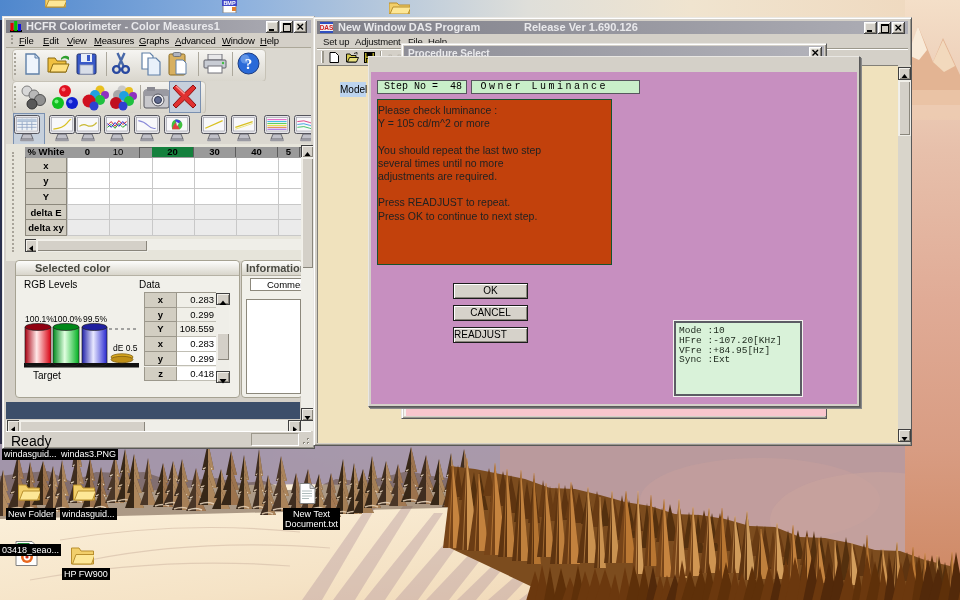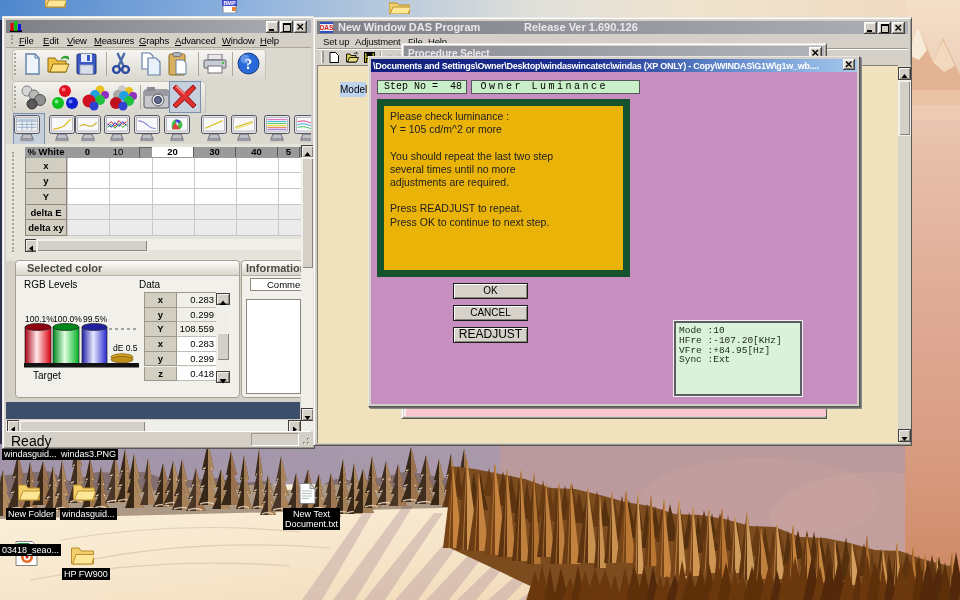--- a/index.html
+++ b/index.html
@@ -17,21 +17,21 @@
     background:linear-gradient(90deg,#7e7e87,#aeaeb6);color:#e9e9ec;
     font-size:11px;font-weight:bold;line-height:13px;white-space:nowrap;overflow:hidden;}
   .tbtn{position:absolute;width:13px;height:12px;background:#d4d0c8;
     box-shadow:inset -1px -1px 0 #404040, inset 1px 1px 0 #ffffff, inset -2px -2px 0 #87837a, inset 2px 2px 0 #efede8;
     font-size:9px;line-height:9px;text-align:center;color:#000;font-weight:bold;}
   .sbtn{position:absolute;background:#d4d0c8;border:1px solid #404040;
     box-shadow:inset 1px 1px 0 #f2f0ea, inset -1px -1px 0 #8a867c;}
   .gb{position:absolute;background:#f1f0ea;border:1px solid #a6a292;border-radius:4px;overflow:hidden;}
   .gbh{position:absolute;left:0;right:0;top:0;height:14px;border-radius:4px 4px 0 0;
     background:linear-gradient(180deg,#fdfdfc,#d8d5cb);border-bottom:1px solid #b5b1a4;
-    font-weight:bold;font-size:11px;color:#4a4a42;line-height:14px;padding-left:11px;}
+    font-weight:bold;font-size:11px;color:#4a4a42;line-height:14px;padding-left:19px;}
   .mono{font-family:"Liberation Mono",monospace;}
 </style>
 </head>
 <body>
 <div id="screen">
 
 <svg class="abs" width="960" height="600" viewBox="0 0 960 600" style="left:0;top:0">
   <defs>
     <linearGradient id="sky" x1="0" y1="0" x2="1" y2="0">
       <stop offset="0" stop-color="#4f87cd"></stop>
@@ -696,20 +696,21 @@
 
 <div id="hcfr" class="win" style="left:2px;top:16px;width:311px;height:431px">
 
   <div class="tbar">
     <svg class="abs" style="left:4px;top:1px" width="12" height="11" viewBox="0 0 12 11">
       <rect x="0" y="9" width="12" height="2" fill="#000"></rect>
       <rect x="0.5" y="2" width="3" height="8" fill="#e00000"></rect>
       <rect x="4.2" y="0" width="3" height="10" fill="#00c000"></rect>
       <rect x="8" y="3" width="3" height="7" fill="#1010e0"></rect>
     </svg>
+    <span style="position:absolute;left:20px;top:0">HCFR Colorimeter - Color Measures1</span>
     <div class="tbtn" style="right:32px;top:1px">
           <span style="position:absolute;left:3px;top:8px;width:5px;height:2px;background:#000"></span>
         </div>
     <div class="tbtn" style="right:18px;top:1px">
           <span style="position:absolute;left:2.5px;top:2px;width:6px;height:6px;border:1px solid #000;border-top-width:2px"></span>
         </div>
     <div class="tbtn" style="right:4px;top:1px"><svg width="13" height="12">
             <path d="M3.5,3 L9,8.5 M9,3 L3.5,8.5" stroke="#000" stroke-width="1.4"></path>
           </svg></div>
   </div>
@@ -942,21 +943,21 @@
 <rect x="6" y="24" width="14" height="2.2" rx="1" fill="#9a9aa2"></rect>
 </svg>
   </div>
 
   <div class="abs" style="left:3px;top:127px;width:305px;height:117px;background:#e6e4da">
     <span class="abs" style="left:6px;top:8px;width:2px;height:100px;border-left:2px dotted #a8a49a"></span>
     <div class="abs" style="left:19px;top:3px;width:278px;height:10.5px;background:#9a9a9a;border-top:1px solid #666;border-left:1px solid #666"></div>
     <div class="abs" style="left:19px;top:3px;width:42px;height:10px;background:#9a9a9a;border-right:1px solid #5c5c5c;font-size:9.5px;font-weight:bold;text-align:center;line-height:10px;color:#000">% White</div>
     <div class="abs" style="left:61px;top:3px;width:41px;height:10px;background:#9a9a9a;border-right:1px solid #5c5c5c;font-size:9.5px;font-weight:bold;text-align:center;line-height:10px;color:#000">0</div>
     <div class="abs" style="left:91px;top:3px;width:42px;height:20px;background:#9a9a9a;border-right:1px solid #5c5c5c;font-size:9.5px;font-weight:normal;text-align:center;line-height:10px;color:#000">10</div>
-    <div class="abs" style="left:146px;top:3px;width:41px;height:10px;background:#ffffff;border-right:1px solid #5c5c5c;font-size:9.5px;font-weight:bold;text-align:center;line-height:10px;color:#000">20</div>
+    <div class="abs" style="left:146px;top:3px;width:41px;height:10px;background:#15803d;border-right:1px solid #5c5c5c;font-size:9.5px;font-weight:bold;text-align:center;line-height:10px;color:#000">20</div>
     <div class="abs" style="left:188px;top:3px;width:41px;height:10px;background:#9a9a9a;border-right:1px solid #5c5c5c;font-size:9.5px;font-weight:bold;text-align:center;line-height:10px;color:#000">30</div>
     <div class="abs" style="left:230px;top:3px;width:41px;height:10px;background:#9a9a9a;border-right:1px solid #5c5c5c;font-size:9.5px;font-weight:bold;text-align:center;line-height:10px;color:#000">40</div>
     <div class="abs" style="left:272px;top:3px;width:21px;height:10px;background:#9a9a9a;border-right:1px solid #5c5c5c;font-size:9.5px;font-weight:bold;text-align:center;line-height:10px;color:#000">5</div>
     <div class="abs" style="left:19px;top:13.5px;width:42px;height:15.7px;background:#d2cec2;border-right:1px solid #8c887c;border-bottom:1px solid #8c887c;border-left:1px solid #8c887c;font-size:9.5px;font-weight:bold;text-align:center;line-height:15px;color:#000;box-sizing:border-box">x</div>
     <div class="abs" style="left:61px;top:13.5px;width:236px;height:15.7px;background:#ffffff;border-bottom:1px solid #c8c8c8;box-sizing:border-box"></div>
     <div class="abs" style="left:19px;top:29.2px;width:42px;height:15.7px;background:#d2cec2;border-right:1px solid #8c887c;border-bottom:1px solid #8c887c;border-left:1px solid #8c887c;font-size:9.5px;font-weight:bold;text-align:center;line-height:15px;color:#000;box-sizing:border-box">y</div>
     <div class="abs" style="left:61px;top:29.2px;width:236px;height:15.7px;background:#ffffff;border-bottom:1px solid #c8c8c8;box-sizing:border-box"></div>
     <div class="abs" style="left:19px;top:44.9px;width:42px;height:15.7px;background:#d2cec2;border-right:1px solid #8c887c;border-bottom:1px solid #8c887c;border-left:1px solid #8c887c;font-size:9.5px;font-weight:bold;text-align:center;line-height:15px;color:#000;box-sizing:border-box">Y</div>
     <div class="abs" style="left:61px;top:44.9px;width:236px;height:15.7px;background:#ffffff;border-bottom:1px solid #c8c8c8;box-sizing:border-box"></div>
     <div class="abs" style="left:19px;top:60.6px;width:42px;height:15.7px;background:#d2cec2;border-right:1px solid #8c887c;border-bottom:1px solid #8c887c;border-left:1px solid #8c887c;font-size:9.5px;font-weight:bold;text-align:center;line-height:15px;color:#000;box-sizing:border-box">delta E</div>
@@ -1157,45 +1158,39 @@
 <div id="proc" class="win" style="left:401px;top:43px;width:424px;height:374px">
   <div class="tbar" style="left:2px;right:2px;top:2px;background:linear-gradient(90deg,#8e8e97,#b2b2ba);font-size:10px">
     <span style="position:absolute;left:4px;top:1px">Procedure Select</span>
     <div class="tbtn" style="right:2px;top:1px"><svg width="13" height="12">
             <path d="M3.5,3 L9,8.5 M9,3 L3.5,8.5" stroke="#000" stroke-width="1.4"></path>
           </svg></div>
   </div>
   <div class="abs" style="left:2px;top:16px;width:420px;height:356px;background:#f9c6cd;border-left:2px solid #f4f2ee"></div>
 </div>
 <div id="g1w" class="win" style="left:368px;top:56px;width:490px;height:349px;box-shadow:1px 1px 0 #6a6a6a, 2px 2px 0 #8a8a8a">
-  <div class="tbar" style="left:2px;right:2px;top:2px;background:linear-gradient(90deg,#121f7c 0%,#1c2f90 45%,#5f87c8 72%,#a5c9ee 100%);color:#fff;font-size:9px;letter-spacing:-0.25px">
-    <span style="position:absolute;left:2px;top:1px">\Documents and Settings\Owner\Desktop\windaswincatetc\windas (XP ONLY) - Copy\WINDAS\G1W\g1w_wb....</span>
-    <div class="tbtn" style="right:2px;top:0px;width:12px;height:11px"><svg width="12" height="11">
-            <path d="M3,2.5 L8.5,8 M8.5,2.5 L3,8 " stroke="#000" stroke-width="1.4"></path>
-          </svg></div>
-  </div>
 
   <div class="abs" style="left:2px;top:15px;width:486px;height:332px;background:#c78fc0">
 
     <div class="abs mono" style="left:6px;top:8px;width:88px;height:12px;background:#c9efc9;border:1px solid #57565e;font-size:10px;line-height:12px;color:#000;white-space:pre"> Step No =  48</div>
     <div class="abs mono" style="left:100px;top:8px;width:167px;height:12px;background:#c9efc9;border:1px solid #57565e;font-size:10px;line-height:12px;color:#000;letter-spacing:2.5px;white-space:pre"> Owner Luminance</div>
 
-    <div class="abs" style="left:6px;top:27px;width:233px;height:160px;background:#eab308;border:7px solid #14532d;font-size:10.5px;color:#222;line-height:13.2px;padding:4px 0 0 6px">
+    <div class="abs" style="left:6px;top:27px;width:233px;height:160px;background:#c2410c;border:1px solid #14532d;font-size:10.5px;color:#222;line-height:13.2px;padding:4px 0 0 0">
       Please check luminance :<br>
       Y = 105 cd/m^2 or more<br><br>
       You should repeat the last two step<br>
       several times until no more<br>
       adjustments are required.<br><br>
       Press READJUST to repeat.<br>
       Press OK to continue to next step.
     </div>
 
     <div class="abs" style="left:82px;top:211px;width:73px;height:14px;background:#d6d2ca;border:1px solid #1c1c1c;box-shadow:inset 1px 1px 0 #fff,inset -1px -1px 0 #8a867c;font-size:10px;text-align:center;line-height:13px;color:#000">OK</div>
     <div class="abs" style="left:82px;top:233px;width:73px;height:14px;background:#d6d2ca;border:1px solid #1c1c1c;box-shadow:inset 1px 1px 0 #fff,inset -1px -1px 0 #8a867c;font-size:10px;text-align:center;line-height:13px;color:#000">CANCEL</div>
-    <div class="abs" style="left:82px;top:255px;width:73px;height:14px;background:#d6d2ca;border:1px solid #1c1c1c;box-shadow:inset 1px 1px 0 #fff,inset -1px -1px 0 #8a867c;font-size:12px;text-align:center;line-height:13px;color:#000">READJUST</div>
+    <div class="abs" style="left:82px;top:255px;width:73px;height:14px;background:#d6d2ca;border:1px solid #1c1c1c;box-shadow:inset 1px 1px 0 #fff,inset -1px -1px 0 #8a867c;font-size:10px;line-height:13px;color:#000">READJUST</div>
 
     <div class="abs mono" style="left:303px;top:249px;width:121px;height:56px;background:#d9f2d9;border:2px solid #5c5c64;box-shadow:0 0 0 1px #f2f2ee;font-size:9.5px;line-height:9.8px;color:#1c281c;padding:3px 0 12px 3px;white-space:pre">Mode :10
 HFre :-107.20[KHz]
 VFre :+84.95[Hz]
 Sync :Ext</div>
   </div>
 </div>
 
 </div>
 

